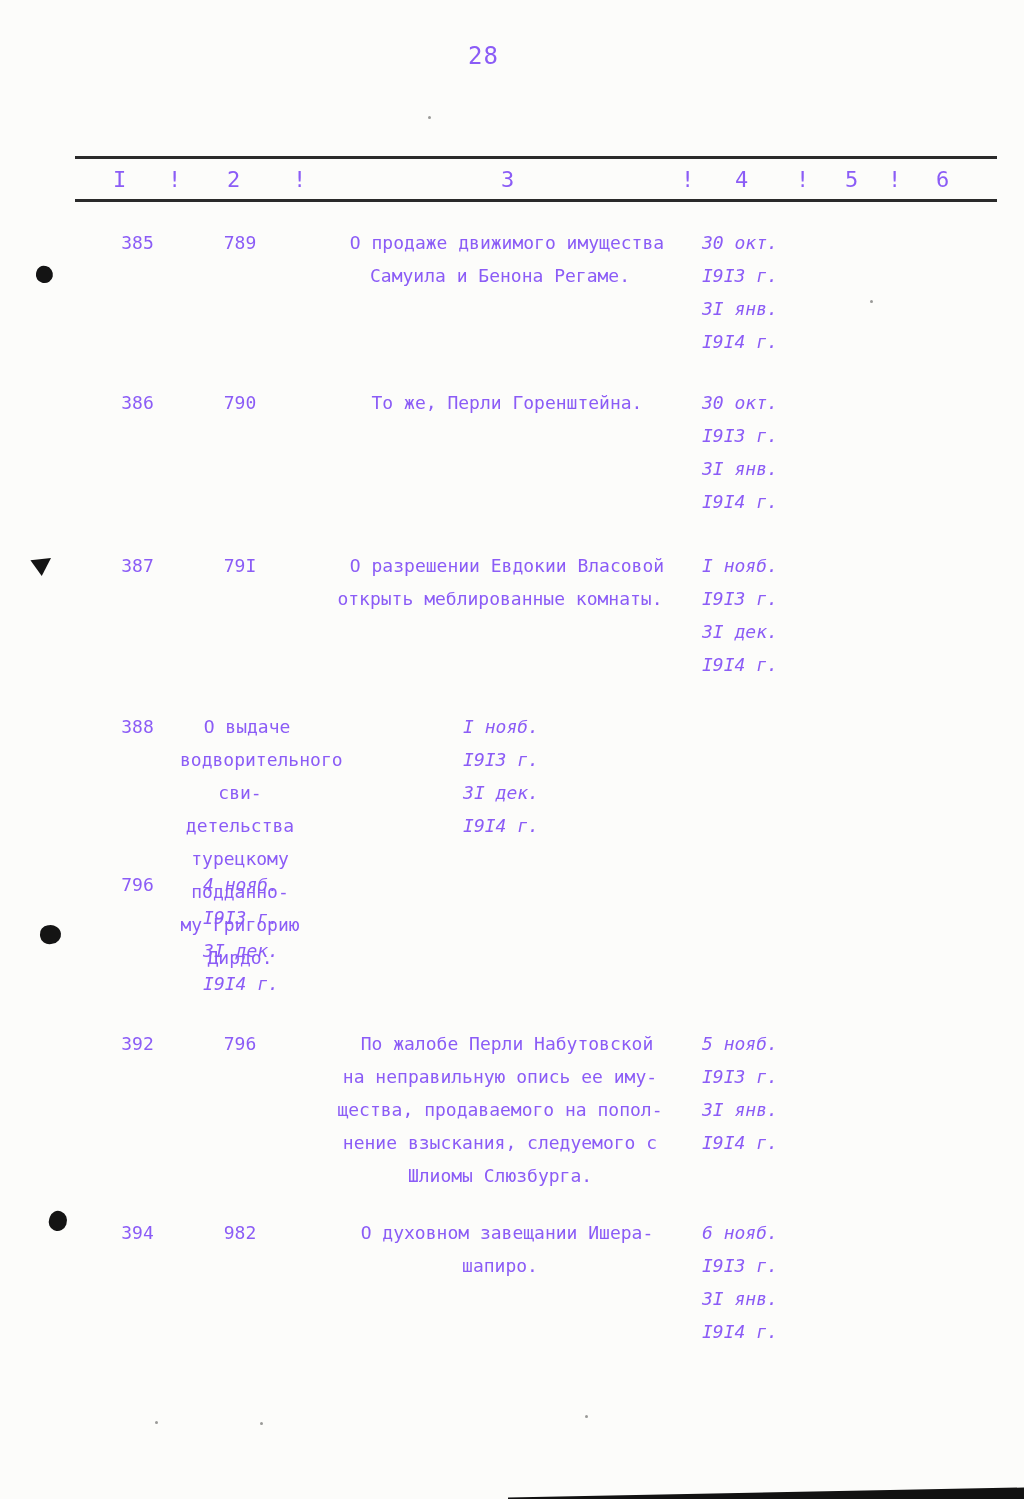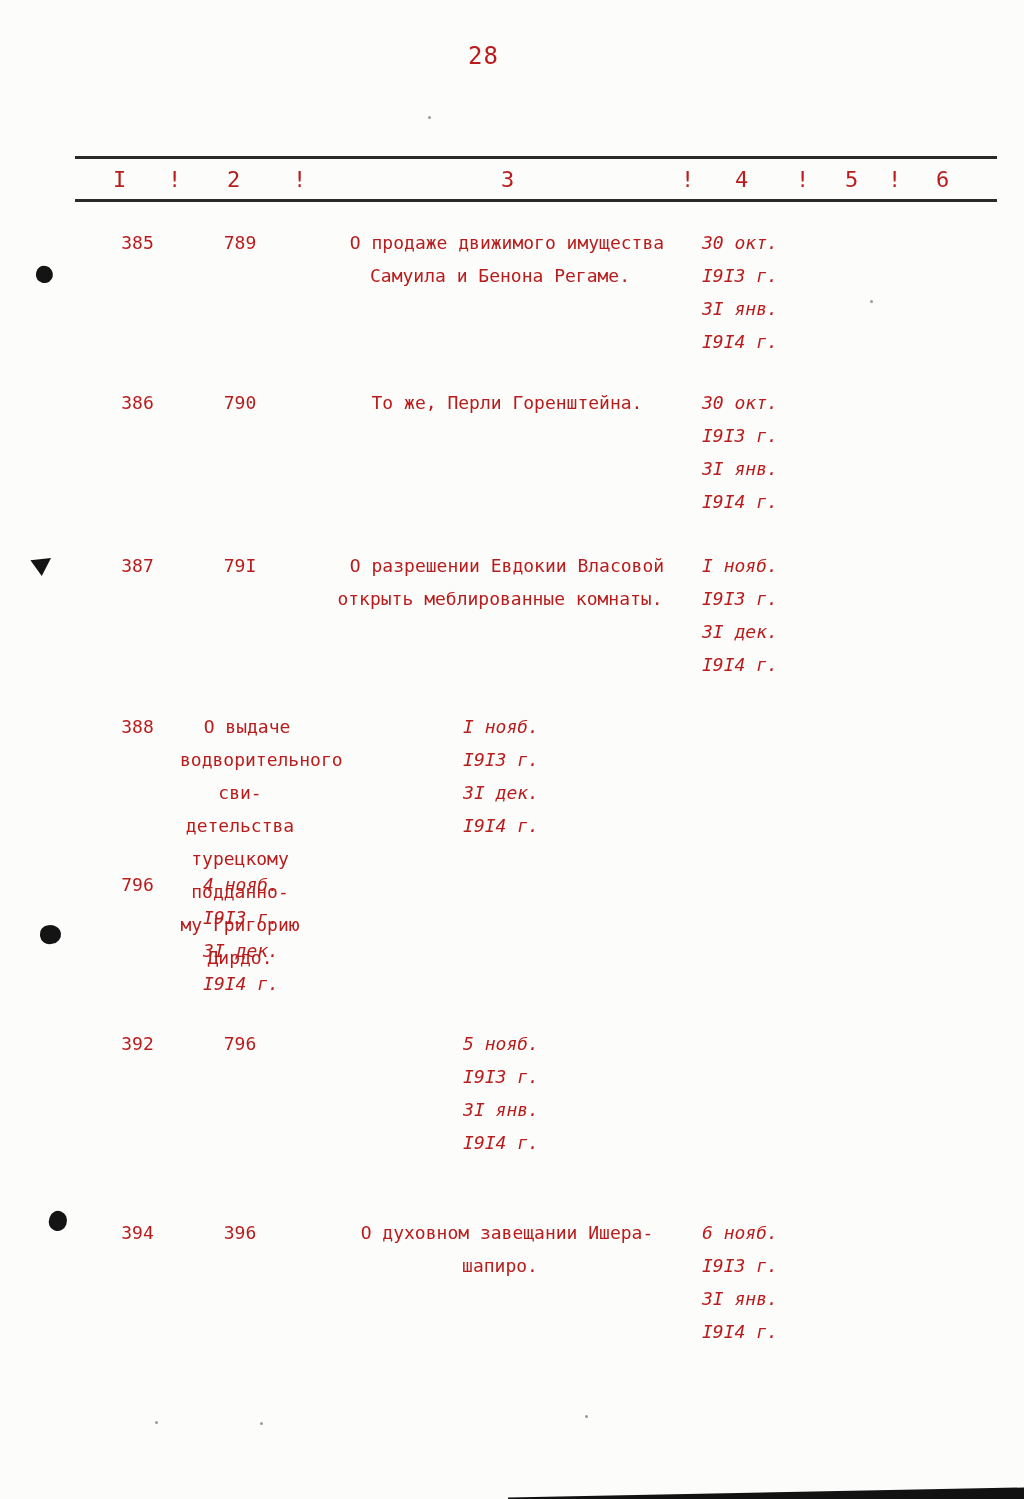--- a/index.html
+++ b/index.html
@@ -3,21 +3,21 @@
 <meta charset="utf-8">
 <style>
   html,body{margin:0;padding:0;background:#e8e8e6;}
   .page{
     position:relative;
     width:1024px;height:1499px;
     margin:0 auto;
     background:#fcfcfa;
     overflow:hidden;
     font-family:"DejaVu Sans Mono","Liberation Mono",monospace;
-    color:#b91c1c;
+    color:#8b5cf6;
   }
   .page-number{
     position:absolute;left:468px;top:42px;
     font-size:24px;letter-spacing:1px;
   }
   .table-header{
     position:absolute;left:75px;top:156px;
     width:922px;height:40px;
     border-top:3px solid #2a2a2a;
     border-bottom:3px solid #2a2a2a;
@@ -116,29 +116,34 @@
     <div class="c2">796</div>
     <div class="c4">4 нояб.
 I9I3 г.
 3I дек.
 I9I4 г.</div>
   </div>
 
   <div class="row" style="top:1027px">
     <div class="c1">392</div>
     <div class="c2">796</div>
+    <div class="c3">По жалобе Перли Набутовской
+на неправильную опись ее иму-
+щества, продаваемого на попол-
+нение взыскания, следуемого с
+Шлиомы Слюзбурга.</div>
     <div class="c4">5 нояб.
 I9I3 г.
 3I янв.
 I9I4 г.</div>
   </div>
 
   <div class="row" style="top:1216px">
     <div class="c1">394</div>
-    <div class="c2">396</div>
+    <div class="c2">982</div>
     <div class="c3">О духовном завещании Ишера-
 шапиро.</div>
     <div class="c4">6 нояб.
 I9I3 г.
 3I янв.
 I9I4 г.</div>
   </div>
 
   <div class="ink-blot blot-round" style="left:36px;top:266px;width:17px;height:17px;transform:rotate(12deg)"></div>
   <div class="ink-blot blot-tri" style="left:30px;top:558px;width:21px;height:18px"></div>

